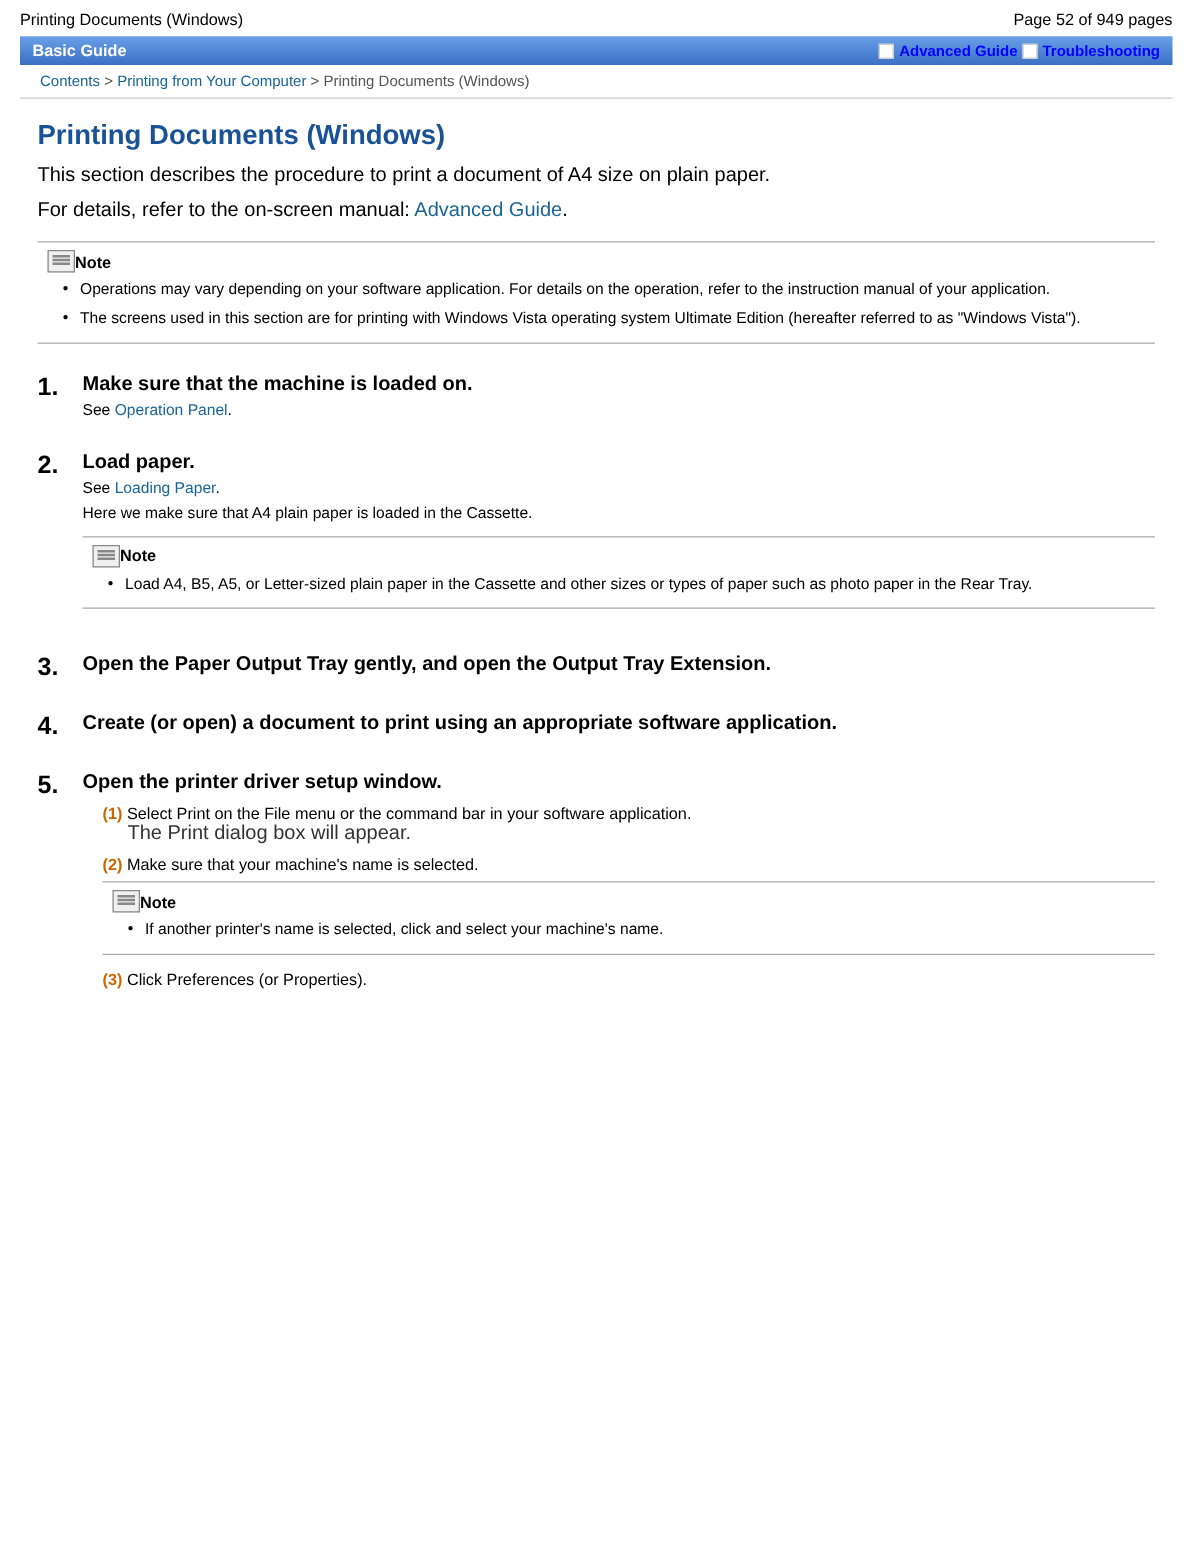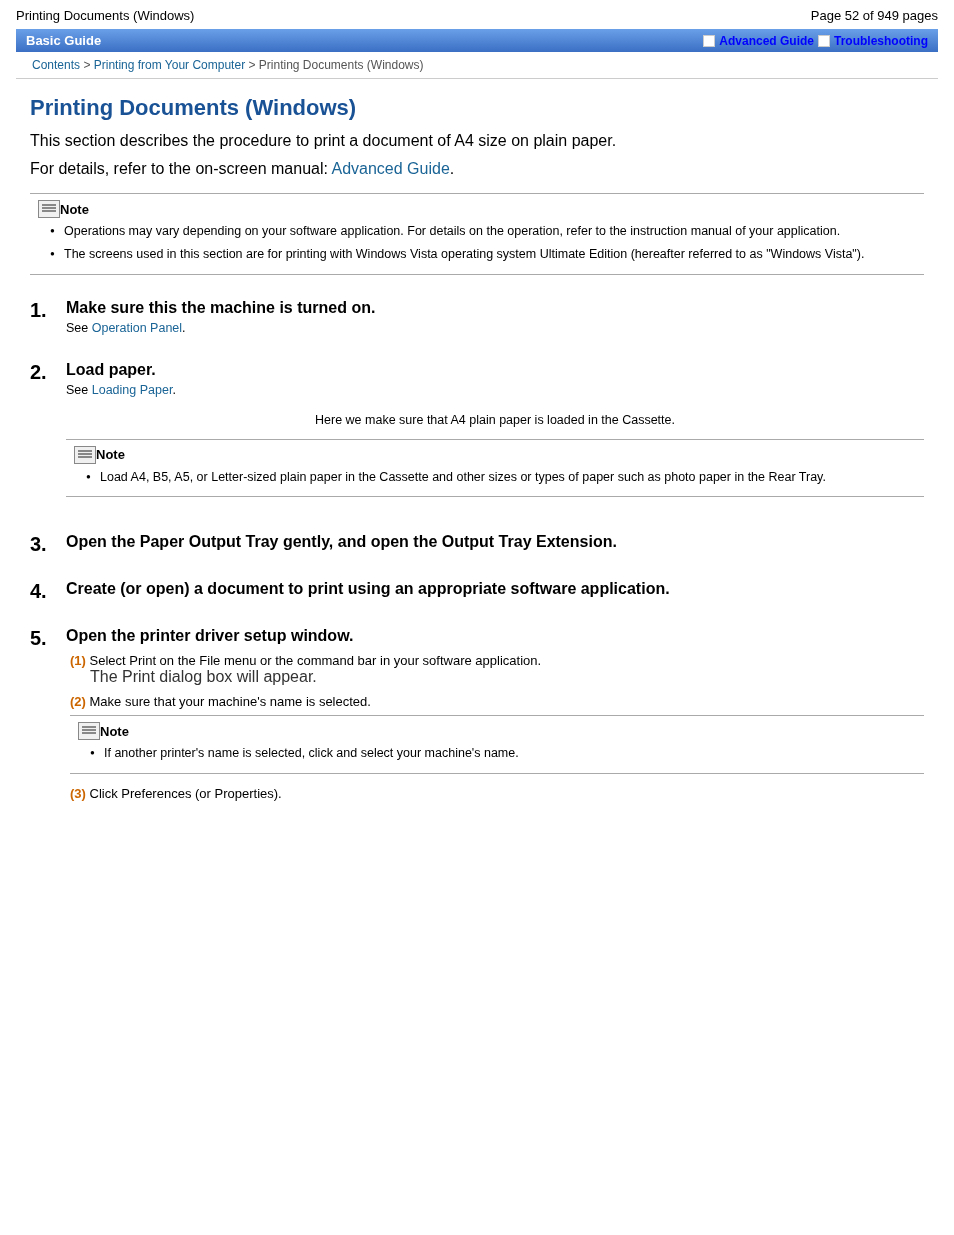--- a/index.html
+++ b/index.html
@@ -183,43 +183,42 @@
       color: #000;
       margin-bottom: 2px;
     }
 
     .step-sub a {
       color: #1a6496;
       text-decoration: none;
     }
 
     .sub-step {
-      margin: 8px 0 4px 4px;
+      margin: 8px 0 4px 16px;
     }
 
     .sub-step-num {
       color: #cc6600;
       font-weight: bold;
       font-size: 13px;
     }
 
     .sub-step-text {
       font-size: 13px;
     }
 
     .sub-step-note {
       font-size: 16px;
       margin-left: 20px;
       color: #333;
     }
 
     .here-text {
       font-size: 12.5px;
-      margin: 16px 0 6px 0;
-      text-align: center;
+      margin: 6px 0 6px 0;
     }
   </style>
 </head>
 <body>
 
 <div class="page-header">
   <span>Printing Documents (Windows)</span>
   <span>Page 52 of 949 pages</span>
 </div>
 
@@ -258,21 +257,21 @@
     </div>
     <ul class="note-bullet">
       <li>Operations may vary depending on your software application. For details on the operation, refer to the instruction manual of your application.</li>
       <li>The screens used in this section are for printing with Windows Vista operating system Ultimate Edition (hereafter referred to as "Windows Vista").</li>
     </ul>
   </div>
 
   <div class="step">
     <span class="step-number">1.</span>
     <div class="step-content">
-      <div class="step-title">Make sure this the machine is turned on.</div>
+      <div class="step-title">Make sure that the machine is loaded on.</div>
       <div class="step-sub">
         <span>See</span>
         <a class="intro-link">Operation Panel</a><span>.</span>
       </div>
     </div>
   </div>
 
   <div class="step">
     <span class="step-number">2.</span>
     <div class="step-content">

